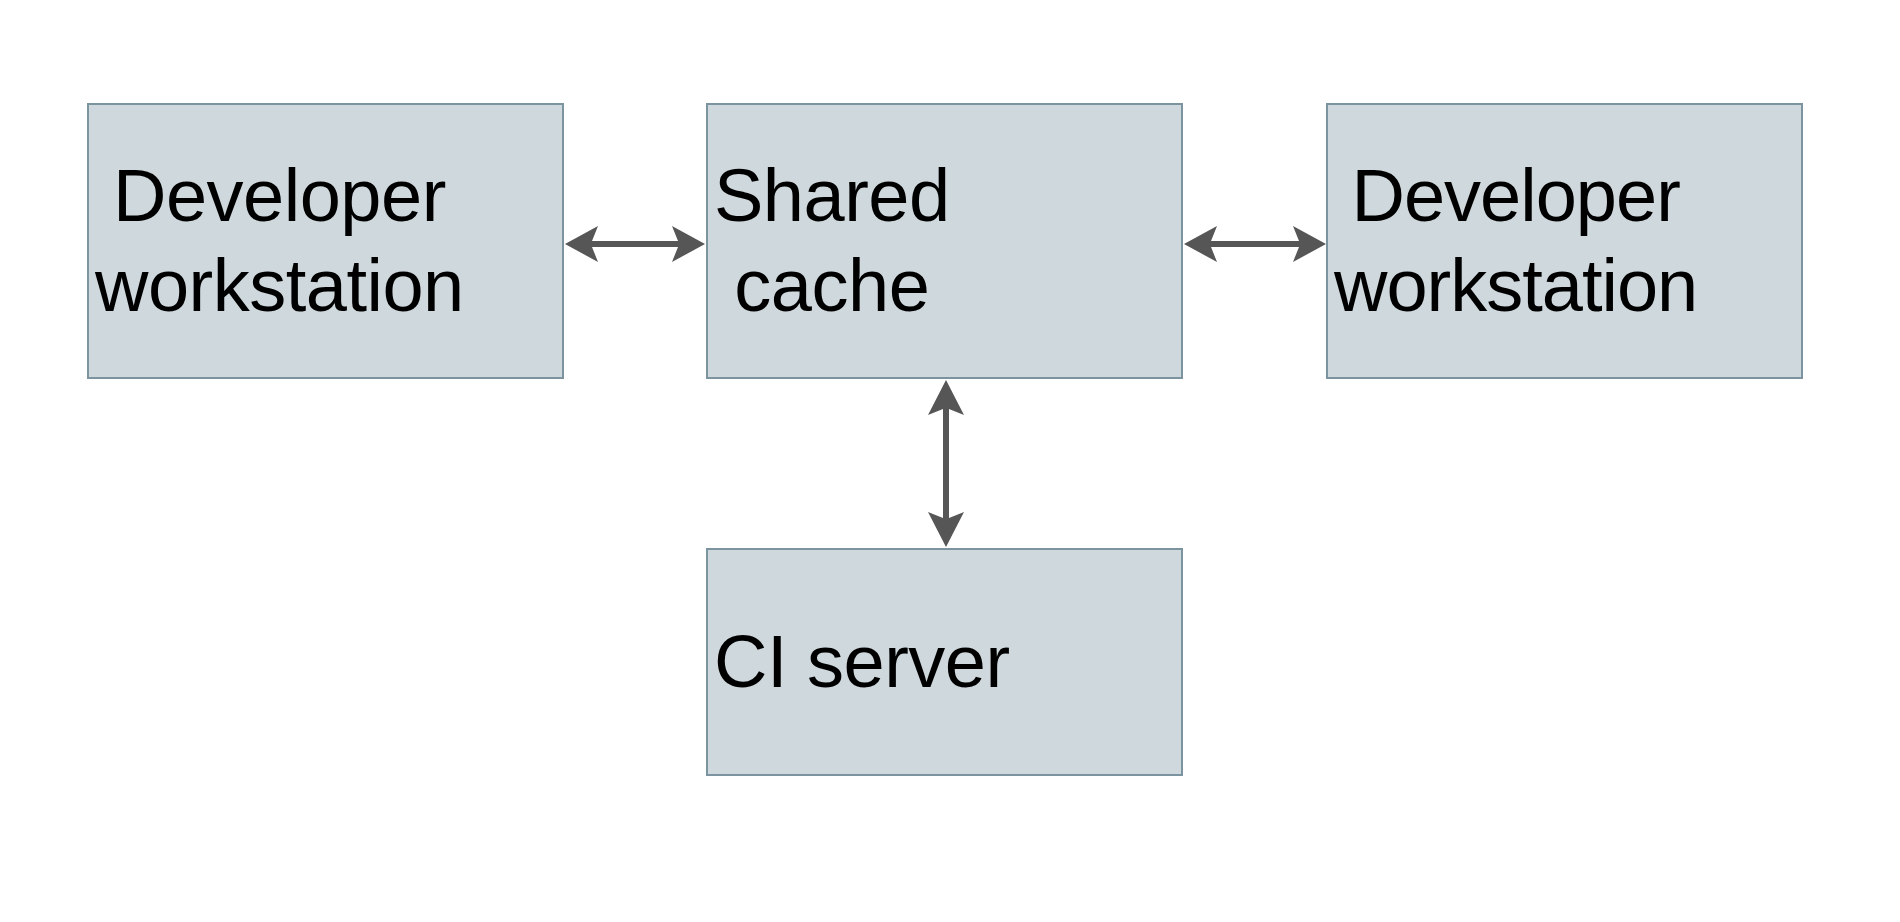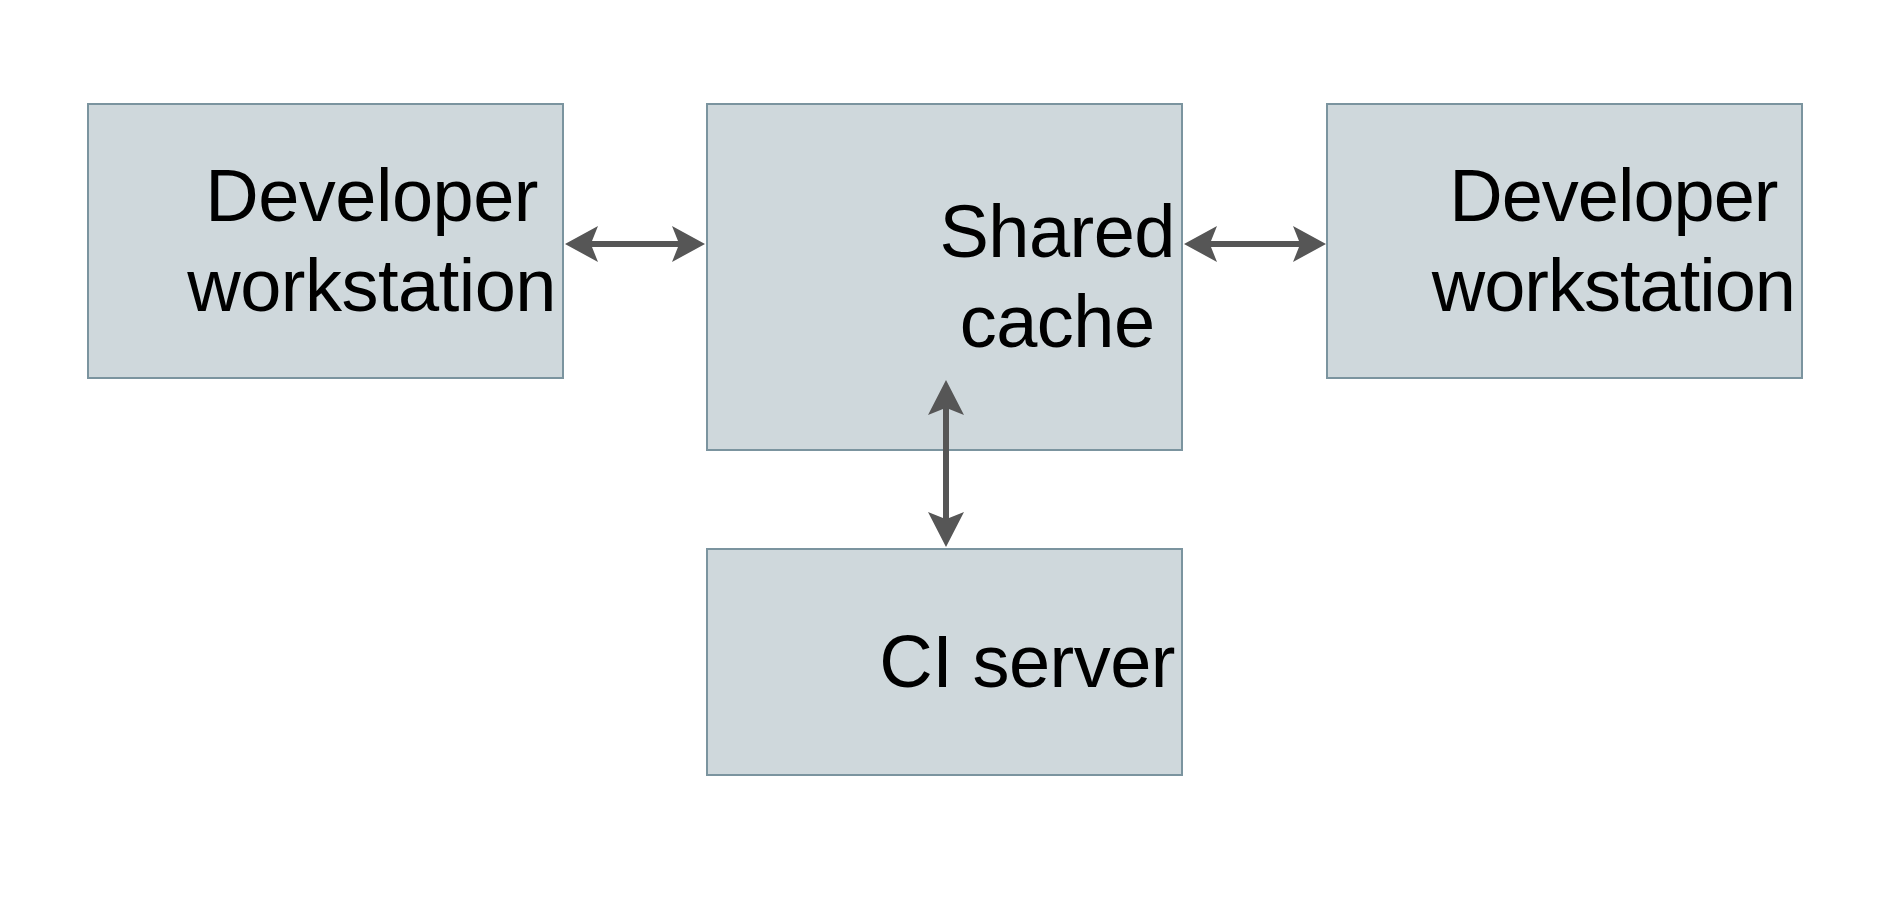--- a/index.html
+++ b/index.html
@@ -19,40 +19,40 @@
     height: 922px;
     background: #FFFFFF;
   }
   .node-box {
     position: absolute;
     box-sizing: border-box;
     background: #CFD8DC;
     border: 2px solid #7B949F;
     display: flex;
     align-items: center;
-    justify-content: flex-end;
+    justify-content: flex-start;
     text-align: center;
   }
   .node-label {
     font-family: "Liberation Sans", sans-serif;
     font-size: 74px;
     line-height: 90px;
     font-weight: 400;
     color: #000000;
     letter-spacing: -0.5px;
     white-space: pre-line;
     padding: 0 6px;
   }
   .edge-svg {
     position: absolute;
     overflow: visible;
     pointer-events: none;
   }
   #node-dev-left  { left: 87px;   top: 103px; width: 477px; height: 276px; }
-  #node-shared    { left: 706px;  top: 103px; width: 477px; height: 348px; }
+  #node-shared    { left: 706px;  top: 103px; width: 477px; height: 276px; }
   #node-dev-right { left: 1326px; top: 103px; width: 477px; height: 276px; }
   #node-ci        { left: 706px;  top: 548px; width: 477px; height: 228px; }
 
   #node-dev-right .node-label { font-size: 74px; letter-spacing: -1px; }
 
   #edge-left-shared  { left: 562px;  top: 213px; width: 146px; height: 62px; }
   #edge-shared-right { left: 1181px; top: 213px; width: 148px; height: 62px; }
   #edge-shared-ci    { left: 915px;  top: 377px; width: 62px;  height: 173px; }
 </style>
 </head>

